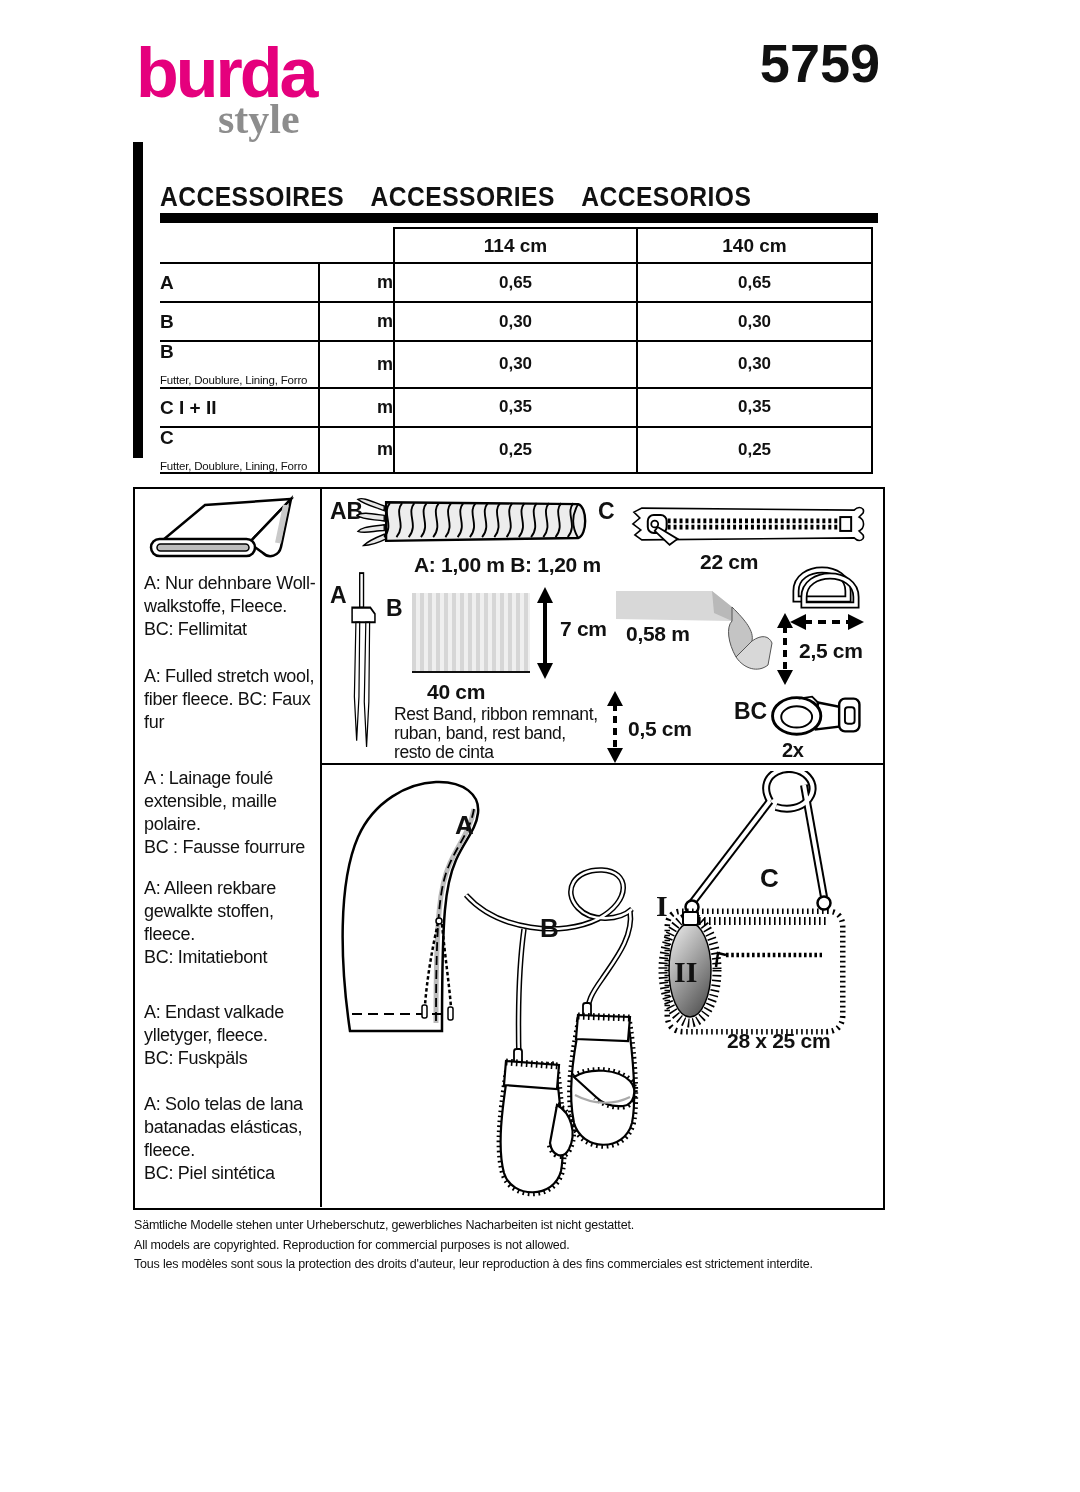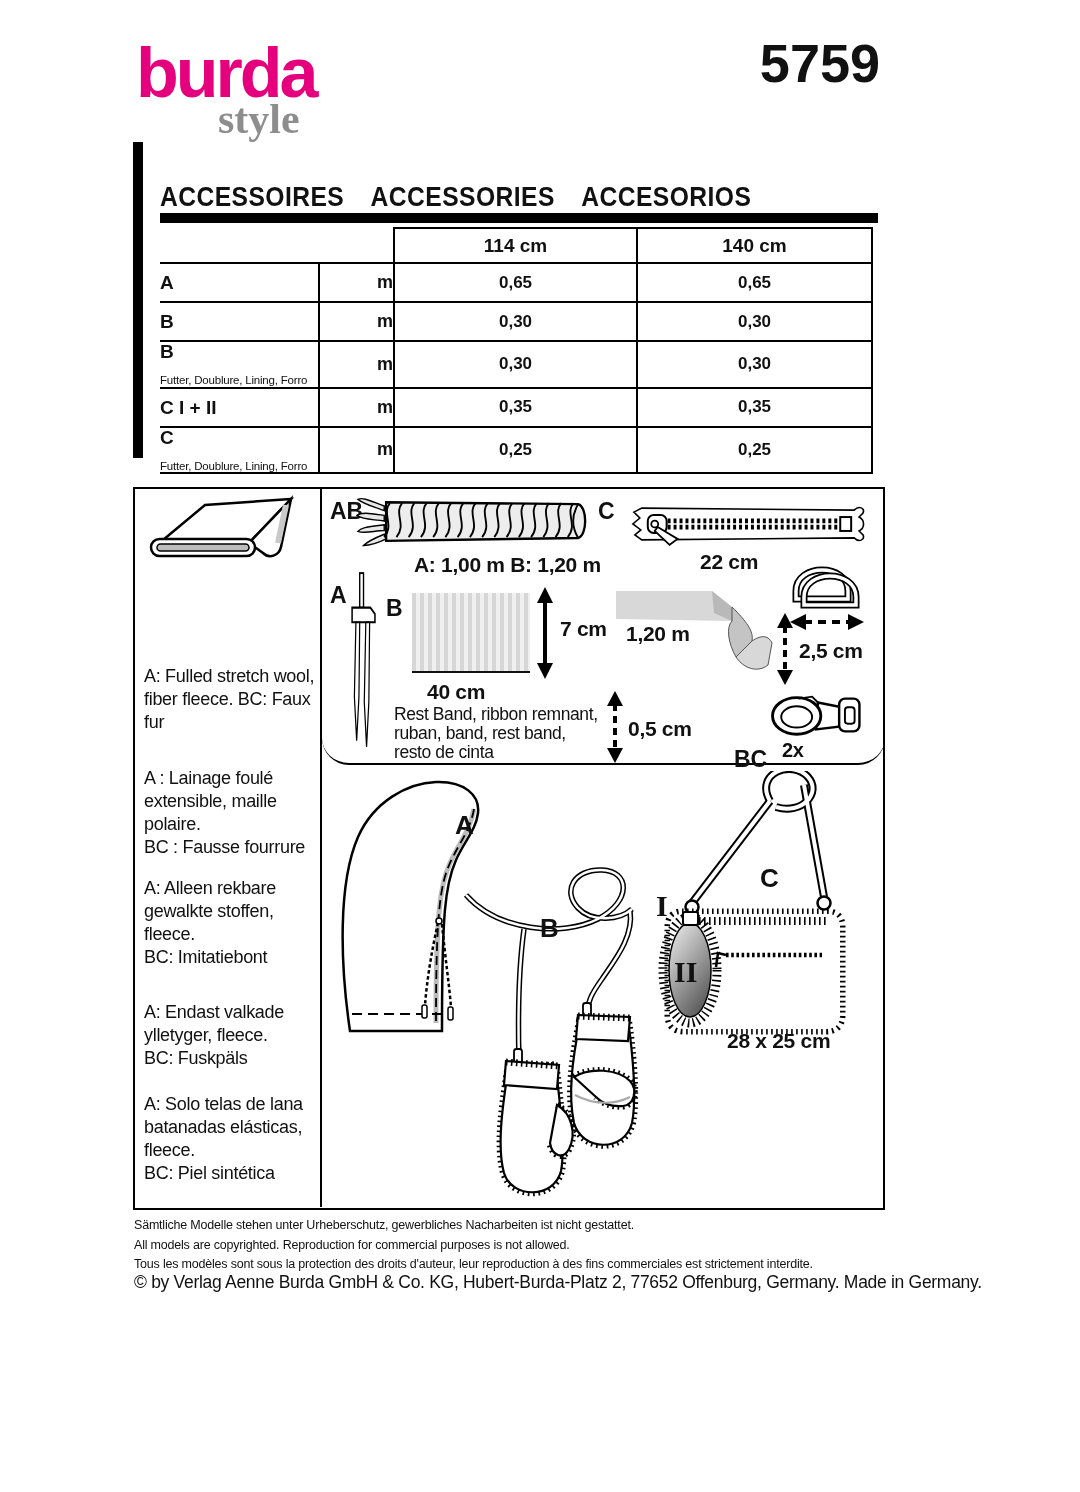--- a/index.html
+++ b/index.html
@@ -24,21 +24,21 @@
   tr.r{height:39px;}
   td.lab{border-top:2.5px solid #000;border-bottom:2.5px solid #000;border-right:2.5px solid #000;
          padding-left:2px;font-size:19px;font-weight:bold;line-height:1;}
   td.lab .sub{font-size:11.5px;font-weight:normal;margin-top:14px;letter-spacing:-0.2px;}
   td.unit{border:2.5px solid #000;border-left:none;text-align:right;padding-right:5px;
           font-size:18px;font-weight:bold;}
   td.val{border:2.5px solid #000;text-align:center;font-size:17px;font-weight:bold;}
   
   .info-box{border:2.5px solid #000;}
   .sidebar{border-right:2.5px solid #000;}
-  .materials{border-bottom:2.5px solid #000;border-radius:27px;}
+  .materials{border-bottom:2.5px solid #000;}
   .note{font-size:18px;line-height:23px;letter-spacing:-0.3px;}
   .dlabel{font-size:23px;font-weight:bold;line-height:1;}
   .dim{font-size:20px;font-weight:bold;white-space:nowrap;letter-spacing:-0.3px;}
   .smallnote{font-size:17.5px;line-height:19px;letter-spacing:-0.4px;}
   .roman{font-family:"Liberation Serif","DejaVu Serif",serif;font-weight:bold;font-size:30px;line-height:1;}
   .ribband{background:repeating-linear-gradient(90deg,#d6d6d6 0 4px,#efefef 4px 8px);
            border-bottom:2.5px solid #111;}
   
   .foot-sm{font-size:12.5px;letter-spacing:-0.2px;line-height:1;}
   .foot-lg{font-size:17.5px;letter-spacing:-0.3px;line-height:1;}
@@ -115,20 +115,23 @@
   <div class="abs info-box" style="left:133px;top:487px;width:752px;height:723px;box-sizing:border-box;">
 
     <div class="abs sidebar" style="left:0;top:0;width:187px;height:718px;box-sizing:border-box;">
       <svg class="abs" style="left:8px;top:4px;" width="170" height="78" viewBox="0 0 170 78">
         <path d="M14 52 L62 12 L148 6 L106 50 Z" fill="#fff" stroke="#000" stroke-width="2.5"></path>
         <path d="M148 6 L138 54 C136 63 126 66 120 60 L106 50 Z" fill="#fff" stroke="#000" stroke-width="2.5"></path>
         <path d="M143 12 L135 50" stroke="#c9c9c9" stroke-width="6" fill="none"></path>
         <rect x="8" y="46" width="104" height="17" rx="8.5" fill="#fff" stroke="#000" stroke-width="2.5"></rect>
         <rect x="14" y="51" width="92" height="7" rx="3.5" fill="#bdbdbd" stroke="#000" stroke-width="1.5"></rect>
       </svg>
+      <div class="abs note pre" style="left:9px;top:83px;width:172px;">A: Nur dehnbare Woll-
+walkstoffe, Fleece.
+BC: Fellimitat</div>
       <div class="abs note pre" style="left:9px;top:278px;width:172px;">A : Lainage foulé
 extensible, maille
 polaire.
 BC : Fausse fourrure</div>
       <div class="abs note pre" style="left:9px;top:176px;width:172px;">A: Fulled stretch wool,
 fiber fleece. BC: Faux
 fur</div>
       <div class="abs note pre" style="left:9px;top:388px;width:172px;">A: Alleen rekbare
 gewalkte stoffen,
 fleece.
@@ -212,41 +215,41 @@
         <polygon points="11,72 3,57 19,57" fill="#000"></polygon>
       </svg>
       <div class="abs dim" style="left:306px;top:228px;font-size:21px;">0,5 cm</div>
 
       <svg class="abs" style="left:294px;top:88px;" width="158" height="104" viewBox="0 0 158 104">
         <path d="M0 14 L96 14 L116 30 L116 44 L0 42 Z" fill="#d8d8d8"></path>
         <path d="M96 14 L116 30 L116 44 L98 36 Z" fill="#b9b9b9"></path>
         <path d="M116 30 C130 44 138 54 136 64 L120 80 C112 66 110 50 116 44 Z" fill="#c4c4c4" stroke="#555" stroke-width="1"></path>
         <path d="M120 80 L136 64 C146 57 153 59 156 66 L152 88 C142 96 128 92 120 80 Z" fill="#d8d8d8" stroke="#555" stroke-width="1"></path>
       </svg>
-      <div class="abs dim" style="left:304px;top:133px;font-size:21px;">1,20 m</div>
+      <div class="abs dim" style="left:304px;top:133px;font-size:21px;">0,58 m</div>
 
       <svg class="abs" style="left:464px;top:66px;" width="80" height="60" viewBox="0 0 80 60">
         <path d="M10 44 L10 36 C10 8 62 8 62 36 L62 44 Z" fill="none" stroke="#000" stroke-width="7"></path>
         <path d="M10 44 L10 36 C10 8 62 8 62 36 L62 44 Z" fill="none" stroke="#fff" stroke-width="3.5"></path>
         <path d="M18 50 L18 42 C18 14 70 14 70 42 L70 50 Z" fill="none" stroke="#000" stroke-width="7"></path>
         <path d="M18 50 L18 42 C18 14 70 14 70 42 L70 50 Z" fill="none" stroke="#fff" stroke-width="3.5"></path>
       </svg>
       <svg class="abs" style="left:468px;top:122px;" width="74" height="22" viewBox="0 0 74 22">
         <polygon points="0,11 16,3 16,19" fill="#000"></polygon>
         <line x1="14" y1="11" x2="60" y2="11" stroke="#000" stroke-width="4" stroke-dasharray="8 6"></line>
         <polygon points="74,11 58,3 58,19" fill="#000"></polygon>
       </svg>
       <svg class="abs" style="left:452px;top:124px;" width="22" height="72" viewBox="0 0 22 72">
         <polygon points="11,0 3,15 19,15" fill="#000"></polygon>
         <line x1="11" y1="13" x2="11" y2="59" stroke="#000" stroke-width="4" stroke-dasharray="7 5"></line>
         <polygon points="11,72 3,57 19,57" fill="#000"></polygon>
       </svg>
       <div class="abs dim" style="left:477px;top:150px;font-size:21px;">2,5 cm</div>
 
-      <div class="abs dlabel" style="left:412px;top:211px;margin-top:48px;">BC</div>
+      <div class="abs dlabel" style="left:412px;top:211px;">BC</div>
       <svg class="abs" style="left:446px;top:198px;" width="95" height="56" viewBox="0 0 95 58">
         <path d="M50 16 L80 22 L80 40 L48 44 Z" fill="#fff" stroke="#000" stroke-width="2.5"></path>
         <ellipse cx="28" cy="30" rx="25" ry="19" fill="#fff" stroke="#000" stroke-width="3"></ellipse>
         <ellipse cx="28" cy="31" rx="16" ry="11" fill="#fff" stroke="#000" stroke-width="2"></ellipse>
         <path d="M30 12 L44 10 L50 16" fill="none" stroke="#000" stroke-width="2"></path>
         <rect x="72" y="12" width="21" height="34" rx="6" fill="#fff" stroke="#000" stroke-width="2.5"></rect>
         <rect x="78" y="21" width="10" height="17" rx="3" fill="#fff" stroke="#000" stroke-width="2"></rect>
       </svg>
       <div class="abs dim" style="left:460px;top:250px;font-size:20px;">2x</div>
     </div>
@@ -323,15 +326,14 @@
       <div class="abs dlabel" style="left:438px;top:100px;font-size:26px;">C</div>
       <div class="abs roman" style="left:334px;top:126px;">I</div>
       <div class="abs roman" style="left:352px;top:192px;">II</div>
       <div class="abs dim" style="left:405px;top:264px;font-size:21px;">28 x 25 cm</div>
     </div>
   </div>
 
   <div class="abs foot-sm" style="left:134px;top:1219px;">Sämtliche Modelle stehen unter Urheberschutz, gewerbliches Nacharbeiten ist nicht gestattet.</div>
   <div class="abs foot-sm" style="left:134px;top:1239px;">All models are copyrighted. Reproduction for commercial purposes is not allowed.</div>
   <div class="abs foot-sm" style="left:134px;top:1258px;">Tous les modèles sont sous la protection des droits d'auteur, leur reproduction à des fins commerciales est strictement interdite.</div>
-  <div class="abs foot-lg" style="left:134px;top:1274px;">© by Verlag Aenne Burda GmbH &amp; Co. KG, Hubert-Burda-Platz 2, 77652 Offenburg, Germany. Made in Germany.</div>
 
 </div>
 
 </body></html>

